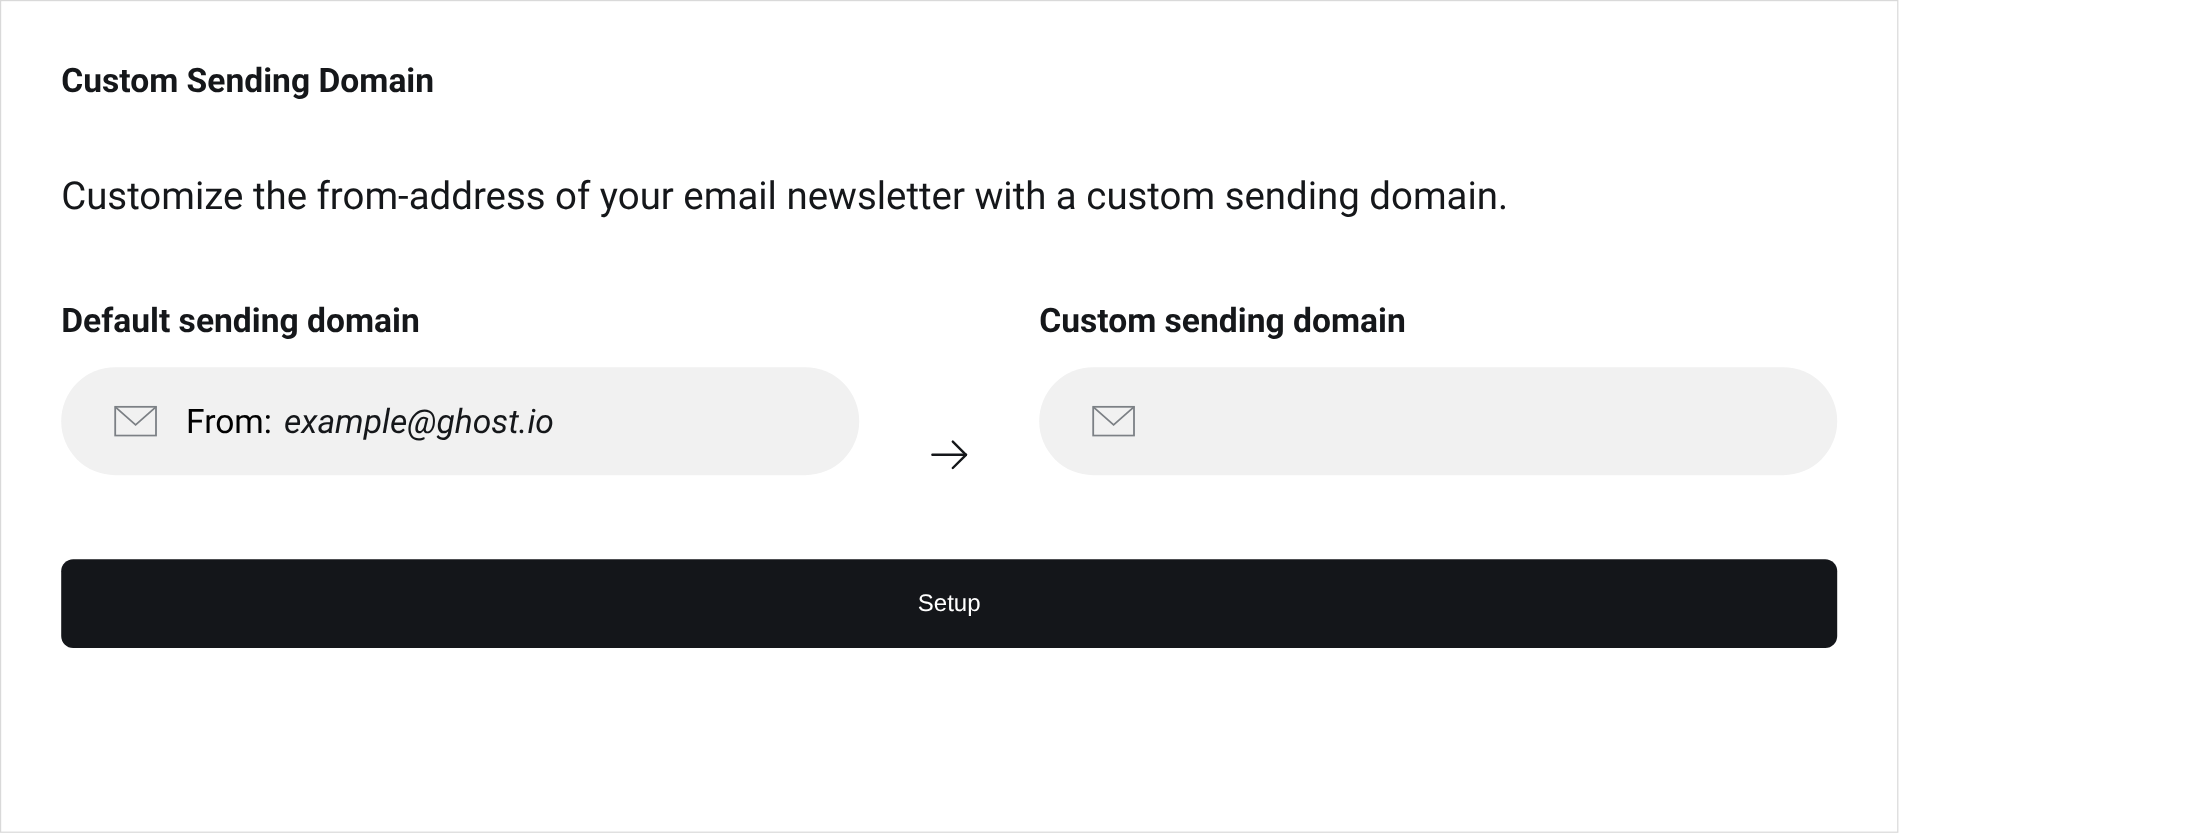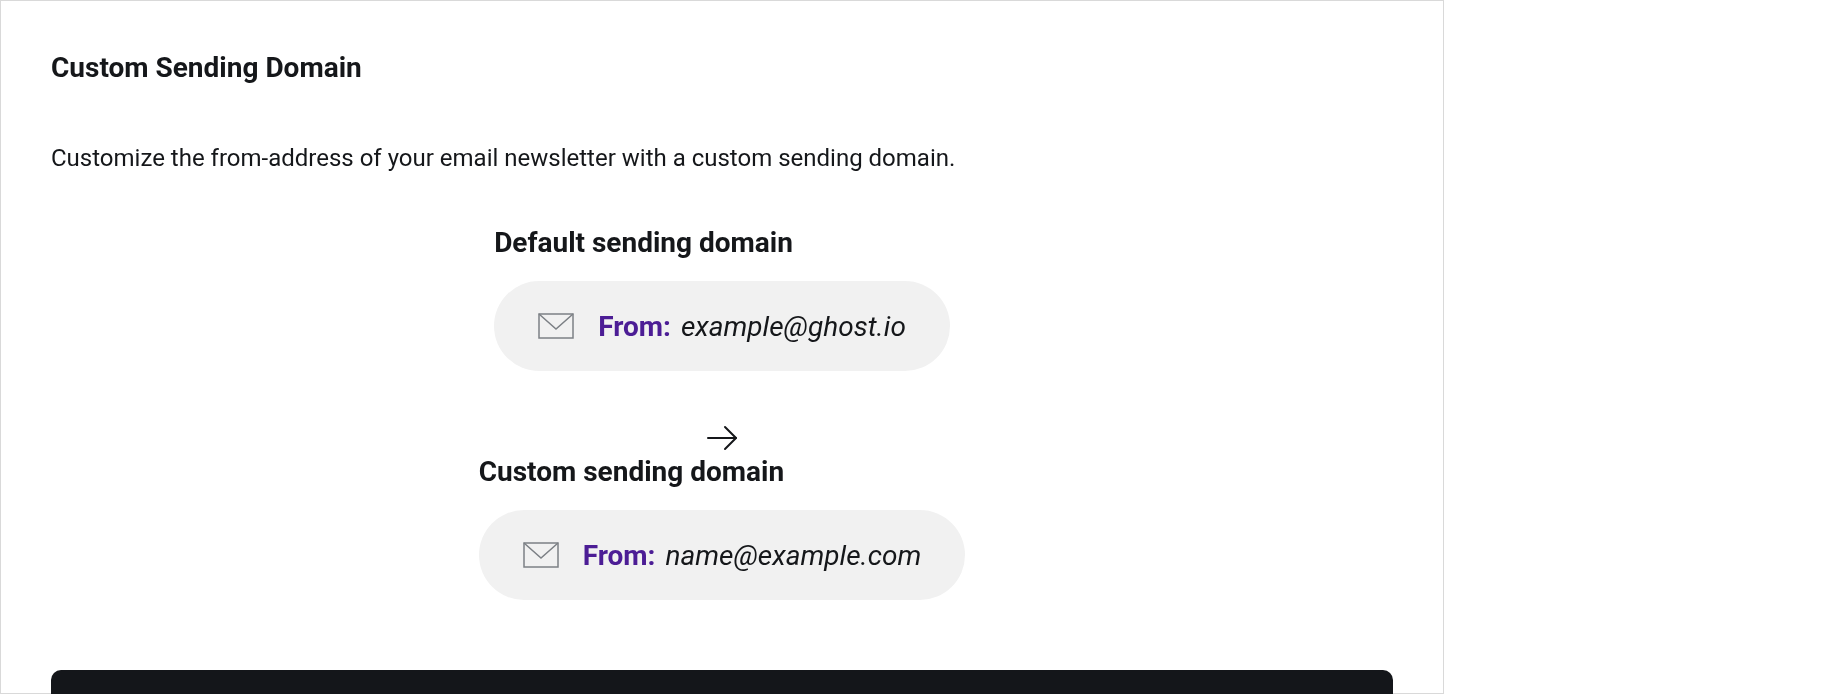--- a/index.html
+++ b/index.html
@@ -7,43 +7,42 @@
       margin: 0;
       padding: 0;
     }
     body {
       font-family: -apple-system, BlinkMacSystemFont, "Segoe UI", Roboto, Helvetica, Arial, sans-serif;
       background: #fff;
       color: #15171a;
     }
     .container {
       border: 1px solid #d9d9d9;
-      width: 1444px;
+      width: 1582px;
       height: 694px;
       padding: 50px 50px 32px 50px;
       position: relative;
     }
     .title {
       font-size: 28px;
       font-weight: 700;
       color: #15171a;
       margin-bottom: 60px;
     }
     .description {
-      font-size: 24px;
+      font-size: 32px;
       font-weight: 400;
       color: #15171a;
-      margin-bottom: 54px;
+      margin-bottom: 69px;
     }
     .columns {
       display: flex;
-      align-items: center;
+      align-items: flex-end;
       gap: 0;
       margin-bottom: 70px;
-      flex-direction: column;
     }
     .col {
       flex: 1;
     }
     .col-label {
       font-size: 28px;
       font-weight: 700;
       color: #15171a;
       margin-bottom: 22px;
     }
@@ -62,22 +61,22 @@
       height: 26px;
     }
     .envelope-icon svg {
       display: block;
       stroke: #7c8085;
       fill: none;
       stroke-width: 1.5;
     }
     .from-label {
       font-size: 28px;
-      font-weight: 700;
-      color: #4c1d95;
+      font-weight: 400;
+      color: #000000;
       margin-right: 6px;
     }
     .from-value {
       font-size: 28px;
       font-weight: 400;
       color: #15171a;
       font-style: italic;
     }
     .arrow-wrap {
       width: 150px;
@@ -149,24 +148,20 @@
 
     <div class="col">
       <div class="col-label">Custom sending domain</div>
       <div class="pill">
         <span class="envelope-icon">
           <svg viewBox="0 0 36 26">
             <rect x="1" y="1" width="34" height="24"></rect>
             <polyline points="1,1 18,16 35,1"></polyline>
           </svg>
         </span>
-        <span>
-          <span class="from-label">From:</span>
-          <span class="from-value">name@example.com</span>
-        </span>
       </div>
     </div>
 
   </div>
 
   <button class="setup-button">Setup</button>
 
 </div>
 
 </body></html>

